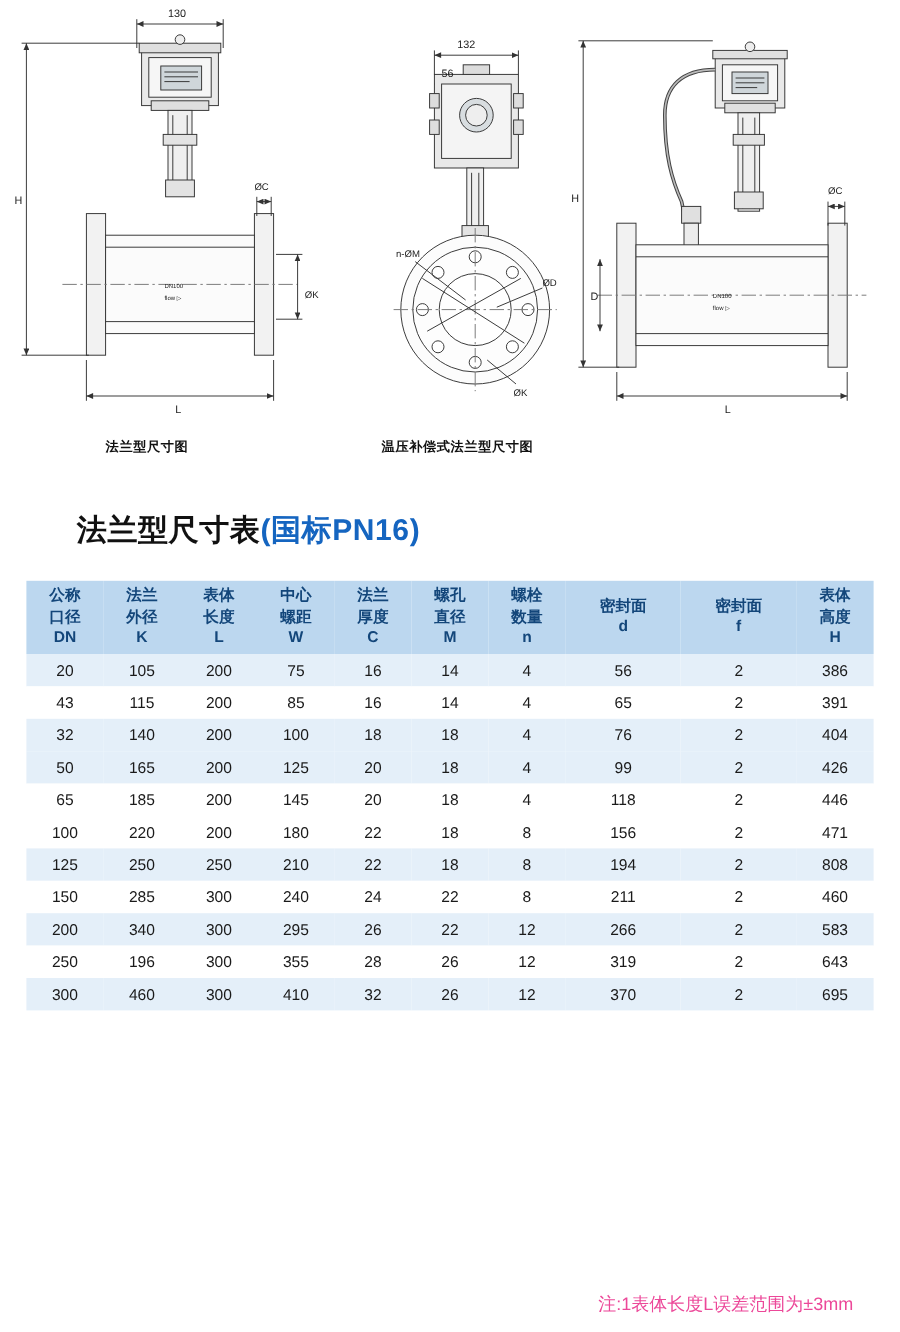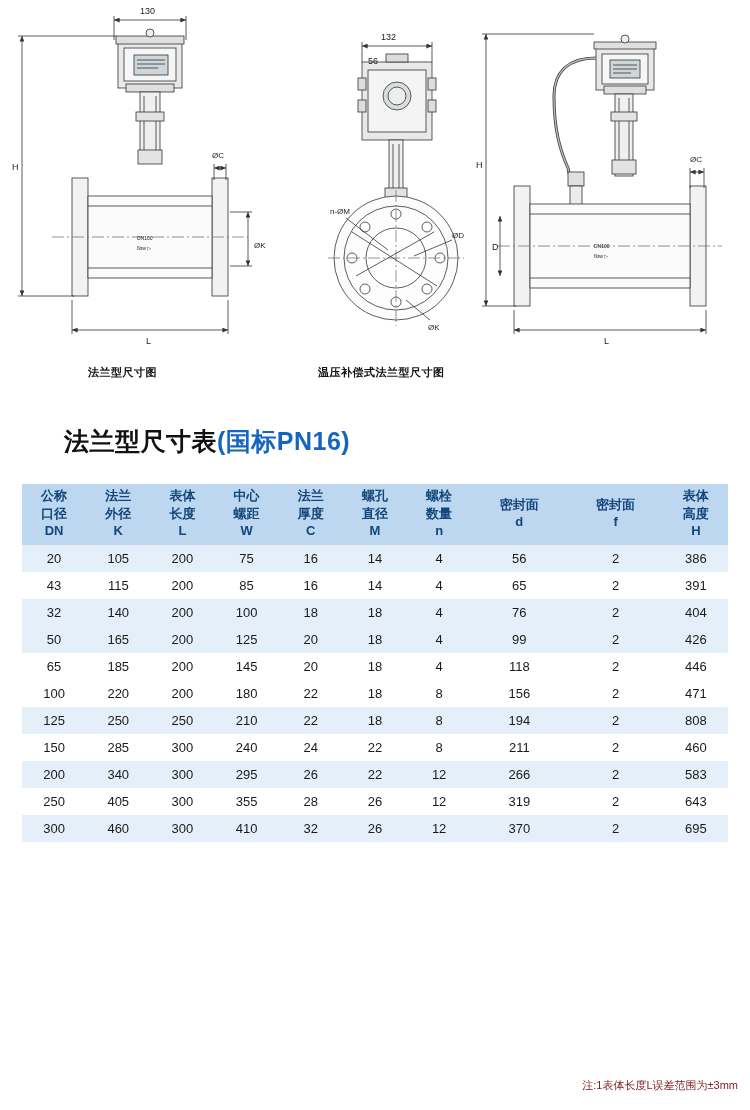--- a/index.html
+++ b/index.html
@@ -39,22 +39,22 @@
   table.dims thead th .en{display:block;font-weight:bold;}
   table.dims tbody td{
     text-align:center;padding:6px 0;border:none;
     color:#1a1a1a;font-size:13px;
   }
   table.dims tbody tr.alt td{background:#e4eff9;}
   table.dims tbody tr td{background:#ffffff;}
   table.dims tbody tr.alt td{background:#e4eff9;}
 
   .note{
-    position:absolute;right:12px;top:1078px;
-    font-size:11px;color:#7f1d1d;
+    position:absolute;right:39px;top:1078px;
+    font-size:15px;color:#ec4899;
   }
 </style>
 </head>
 <body>
 
 <div class="drawings">
 
 <svg class="diagram" width="750" height="395" viewBox="0 0 750 395">
   <defs>
     <marker id="ar" markerWidth="8" markerHeight="8" refX="7" refY="3" orient="auto">
@@ -390,21 +390,21 @@
         <td>295</td>
         <td>26</td>
         <td>22</td>
         <td>12</td>
         <td>266</td>
         <td>2</td>
         <td>583</td>
       </tr>
       <tr>
         <td>250</td>
-        <td>405</td>
+        <td>196</td>
         <td>300</td>
         <td>355</td>
         <td>28</td>
         <td>26</td>
         <td>12</td>
         <td>319</td>
         <td>2</td>
         <td>643</td>
       </tr>
       <tr class="alt">

